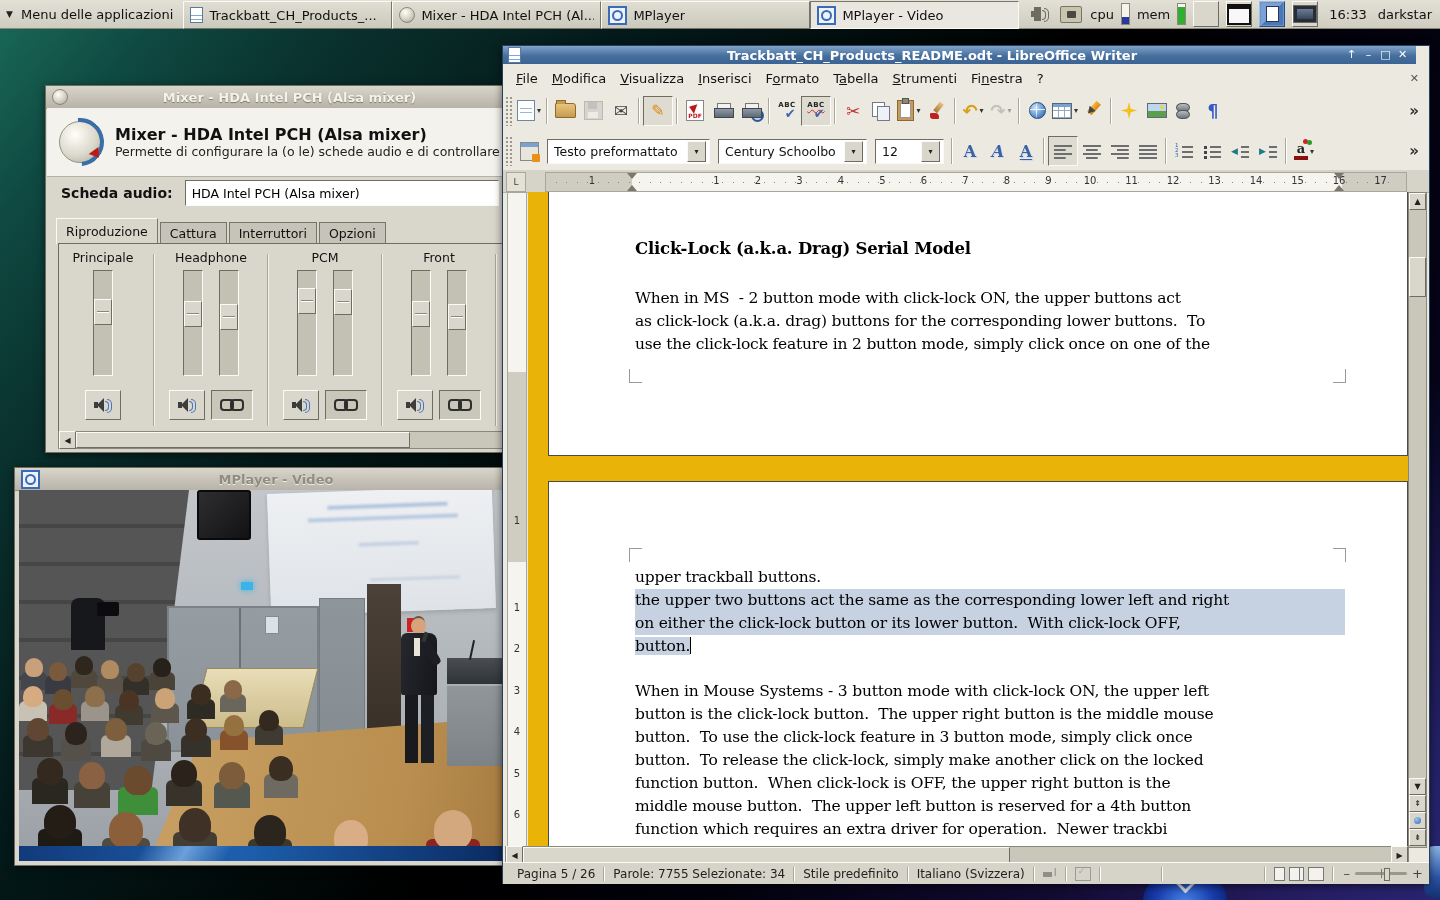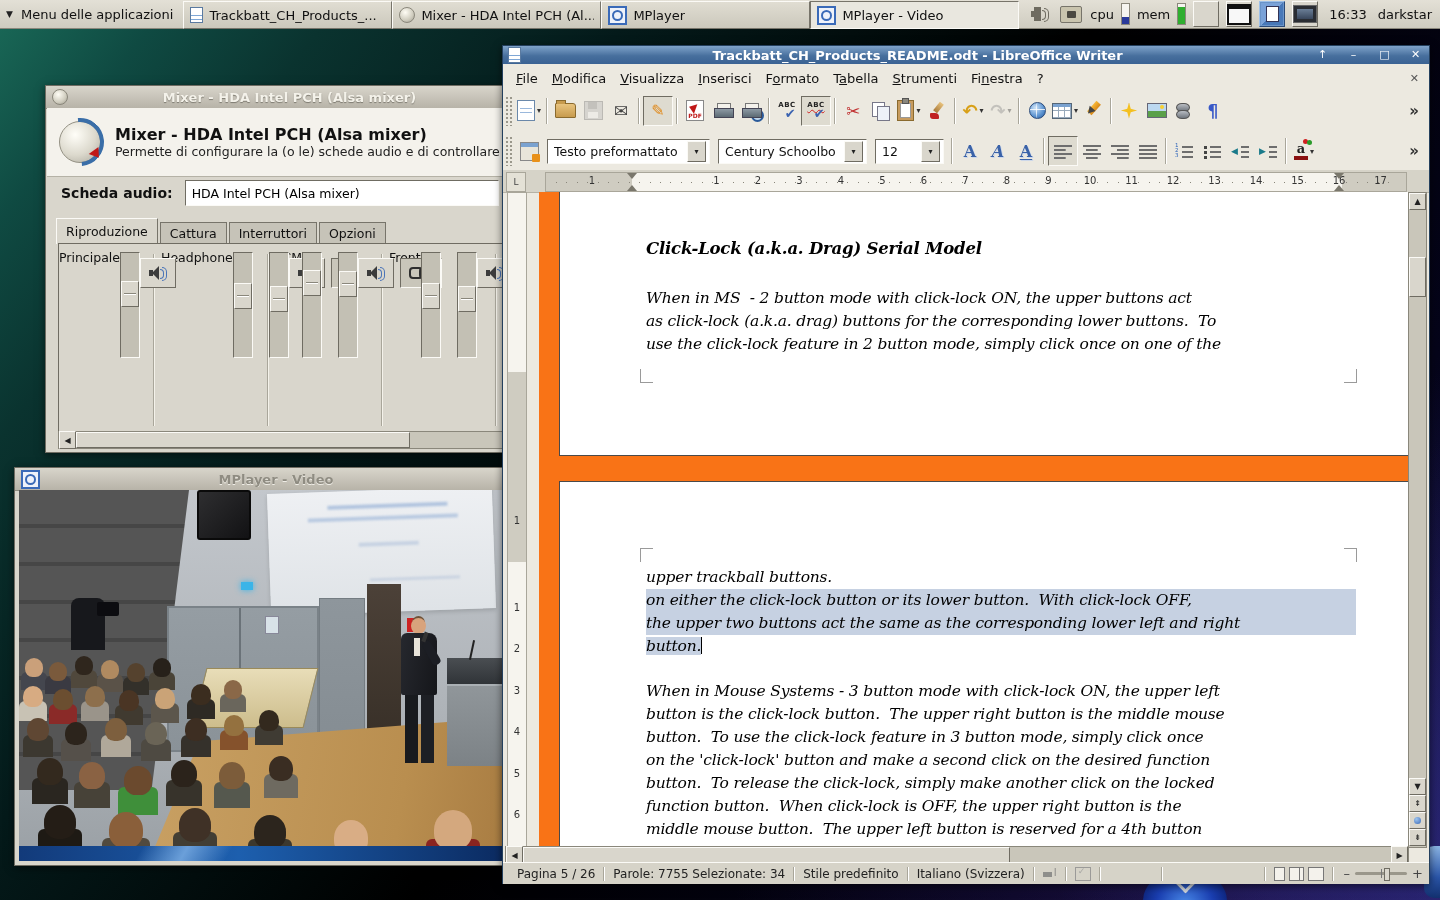--- a/index.html
+++ b/index.html
@@ -74,21 +74,21 @@
   .knob::after{content:"";position:absolute;right:-4px;bottom:-2px;width:0;height:0;border:6px solid transparent;border-top:9px solid #c01818;transform:rotate(-36deg);}
   #mixer .hdr .t1{font-size:16px;font-weight:bold;color:#111;white-space:nowrap;}
   #mixer .hdr .t2{font-size:12.5px;color:#222;white-space:nowrap;}
   #mixer .cardrow{position:absolute;left:1px;top:90px;height:34px;display:flex;align-items:center;gap:12px;padding:0 14px;}
   #mixer .cardrow .lbl{font-size:14px;font-weight:bold;color:#111;white-space:nowrap;}
   #mixer .cardcombo{width:300px;height:24px;background:#fff;border:1px solid;border-color:#6f6c62 #fbfaf6 #fbfaf6 #6f6c62;font-size:12.5px;display:flex;align-items:center;padding:0 6px;white-space:nowrap;}
   .tabs{position:absolute;left:10px;top:133px;display:flex;align-items:flex-end;height:25px;}
   .tab{height:21px;padding:0 9px;font-size:12.5px;display:flex;align-items:center;background:#c6c3b8;border:1px solid #77746a;border-bottom:none;margin-right:2px;color:#111;}
   .tab.active{height:25px;background:#d9d6cc;border-color:#fbfaf6 #77746a transparent #fbfaf6;font-weight:normal;}
   #mx-panel{position:absolute;left:12px;top:157px;right:0;height:186px;border:1px solid;border-color:#6f6c62 #fbfaf6 #fbfaf6 #6f6c62;background:#d9d6cc;display:flex;overflow:hidden;padding-top:6px;}
-  .mx-ch{display:flex;align-items:flex-start;flex:none;}
+  .mx-ch{display:flex;flex-direction:column;align-items:center;flex:none;}
   .mx-lbl{font-size:12.5px;color:#111;height:18px;white-space:nowrap;}
   .mx-sliders{display:flex;gap:16px;height:112px;align-items:flex-start;margin-top:2px;}
   .mx-slider{width:18px;height:104px;background:#c3c0b4;border:1px solid;border-color:#6f6c62 #fbfaf6 #fbfaf6 #6f6c62;position:relative;}
   .mx-thumb{position:absolute;left:0;width:16px;height:24px;background:#d9d6cc;border:1px solid;border-color:#fbfaf6 #6f6c62 #6f6c62 #fbfaf6;}
   .mx-thumb::after{content:"";position:absolute;left:2px;right:2px;top:11px;border-top:1px solid #8a877b;border-bottom:1px solid #fff;}
   .mx-btns{display:flex;gap:6px;margin-top:8px;align-items:center;}
   .mx-btn{width:34px;height:28px;display:flex;align-items:center;justify-content:center;background:#d9d6cc;border:1px solid;border-color:#fbfaf6 #6f6c62 #6f6c62 #fbfaf6;position:relative;}
   .mx-btn.pressed{background:#c9c6ba;border-color:#6f6c62 #fbfaf6 #fbfaf6 #6f6c62;}
   .mx-sep{width:0;border-left:1px solid #a9a69a;border-right:1px solid #f4f2ea;margin:4px 6px 10px 6px;}
   .hscroll{position:absolute;display:flex;align-items:center;background:#c9c6ba;border:1px solid #8a877b;}
@@ -100,21 +100,21 @@
   
   #mplayer{left:14px;top:467px;width:497px;height:397px;background:#d9d6cc;border:1px solid #6f6c62;z-index:3;}
   #mplayer .tbar .ttl{color:#8f8c82;text-shadow:0 1px 0 #efede6;}
   #video{position:absolute;left:4px;top:22px;width:489px;height:371px;background:#b9bdc2;overflow:hidden;}
   .v{position:absolute;}
   .head{position:absolute;border-radius:50% 50% 42% 42%;}
   .shoulder{position:absolute;border-radius:6px 6px 0 0;}
 
   
   #lo{left:502px;top:45px;width:926px;height:837px;background:#ece9e0;border:1px solid #24405e;z-index:5;}
-  #lo-tbar{position:absolute;left:0;top:0;right:0;height:18px;background:linear-gradient(#7fa3ca,#476f9d 55%,#3a6293);display:flex;align-items:center;padding:0 5px;gap:14px;}
+  #lo-tbar{position:absolute;left:0;top:0;right:13px;height:18px;background:linear-gradient(#7fa3ca,#476f9d 55%,#3a6293);display:flex;align-items:center;padding:0 5px;gap:0;}
   #lo-tbar .ttl{flex:1;text-align:center;color:#fff;font-weight:bold;font-size:13px;white-space:nowrap;overflow:hidden;}
   .wbtn{width:17px;height:16px;color:#fff;font-size:11px;line-height:16px;text-align:center;}
   #lo-menubar{position:absolute;left:0;top:22px;right:0;height:21px;background:#ece9e0;border-bottom:1px solid #c5c2b6;display:flex;align-items:center;padding:0 6px;font-size:13px;color:#111;}
   .menu-item{padding:0 7px;height:21px;line-height:21px;}
   #menu-close{margin-left:auto;color:#555;font-size:11px;padding:0 4px;}
   .lo-toolbar{position:absolute;left:0;right:0;background:#ece9e0;border-bottom:1px solid #c5c2b6;display:flex;align-items:center;padding:0 4px 0 2px;}
   #lo-tb1{top:43px;height:43px;}
   #lo-tb2{top:86px;height:38px;}
   .grip{width:7px;height:30px;margin-right:3px;background-image:radial-gradient(circle at 2px 2px,#9a978b 1px,transparent 1.4px);background-size:4px 4px;flex:none;}
   .tbtn{min-width:28px;height:28px;display:flex;align-items:center;justify-content:center;position:relative;flex:none;}
@@ -208,21 +208,21 @@
   .rnum{position:absolute;top:2px;font-size:10px;color:#333;transform:translateX(-50%);}
   .rmark{position:absolute;top:0;width:0;height:0;transform:translateX(-50%);}
   .rmark::before{content:"";position:absolute;left:-5px;top:0;border:5px solid transparent;border-top:6px solid #7a776c;}
   .rmark::after{content:"";position:absolute;left:-5px;top:7px;border:5px solid transparent;border-bottom:6px solid #7a776c;}
   #vruler{position:absolute;left:4px;top:146px;width:18px;height:654px;background:#cfccc1;border:1px solid #a9a69a;overflow:hidden;}
   #vruler .wz1{position:absolute;left:0;right:0;top:0;height:179px;background:#f6f4ee;}
   #vruler .wz2{position:absolute;left:0;right:0;top:369px;height:285px;background:#f6f4ee;}
   .vnum{position:absolute;left:0;right:0;text-align:center;font-size:10px;color:#333;}
 
   
-  #doccanvas{position:absolute;left:36px;top:146px;width:886px;height:654px;background:#f97316;overflow:hidden;font-style:italic;}
+  #doccanvas{position:absolute;left:25px;top:146px;width:886px;height:654px;background:#eab308;overflow:hidden;}
   .page{position:absolute;left:20px;width:860px;background:#fff;border:1px solid #4a4a4a;box-sizing:border-box;}
   #page1{top:-1px;height:265px;border-top:none;}
   #page2{top:289px;height:420px;}
   .docbody{position:absolute;left:86px;width:710px;top:0;}
   .docline{height:23px;line-height:23px;font-family:"DejaVu Serif","Liberation Serif",serif;font-size:15.5px;color:#000;white-space:pre;letter-spacing:-.2px;}
   .dochead{font-weight:bold;font-size:16.5px;}
   .flexline{display:flex;}
   .sel{background:#c6d1e2;}
   .sel.grow{flex:1;}
   .caret{display:inline-block;width:1px;height:17px;background:#000;vertical-align:-3px;}
@@ -769,30 +769,29 @@
         </div>
         <span class="corner c-bl" style="left:80px;top:178px;"></span>
         <span class="corner c-br" style="left:784px;top:178px;"></span>
       </div>
       <div class="page" id="page2">
         <span class="corner c-tl" style="left:80px;top:66px;"></span>
         <span class="corner c-tr" style="left:784px;top:66px;"></span>
         <div class="docbody" style="top:84px;">
           <div id="selpara">
               <div class="docline flexline"><span>upper trackball buttons.  </span></div>
+              <div class="docline flexline"><span class="sel grow">the upper two buttons act the same as the corresponding lower left and right</span></div>
               <div class="docline flexline"><span class="sel grow">on either the click-lock button or its lower button.  With click-lock OFF,</span></div>
-              <div class="docline flexline"><span class="sel grow">the upper two buttons act the same as the corresponding lower left and right</span></div>
               <div class="docline"><span class="sel">button.</span><span class="caret"></span></div>
             </div>
           <div style="height:22px;"></div>
           <div id="para2">
               <div class="docline">When in Mouse Systems - 3 button mode with click-lock ON, the upper left</div>
               <div class="docline">button is the click-lock button.  The upper right button is the middle mouse</div>
               <div class="docline">button.  To use the click-lock feature in 3 button mode, simply click once</div>
-              <div class="docline">on the 'click-lock' button and make a second click on the desired function</div>
               <div class="docline">button.  To release the click-lock, simply make another click on the locked</div>
               <div class="docline">function button.  When click-lock is OFF, the upper right button is the</div>
               <div class="docline">middle mouse button.  The upper left button is reserved for a 4th button</div>
               <div class="docline">function which requires an extra driver for operation.  Newer trackbi</div>
             </div>
         </div>
       </div>
     </div>
 
     <div id="vscroll">

